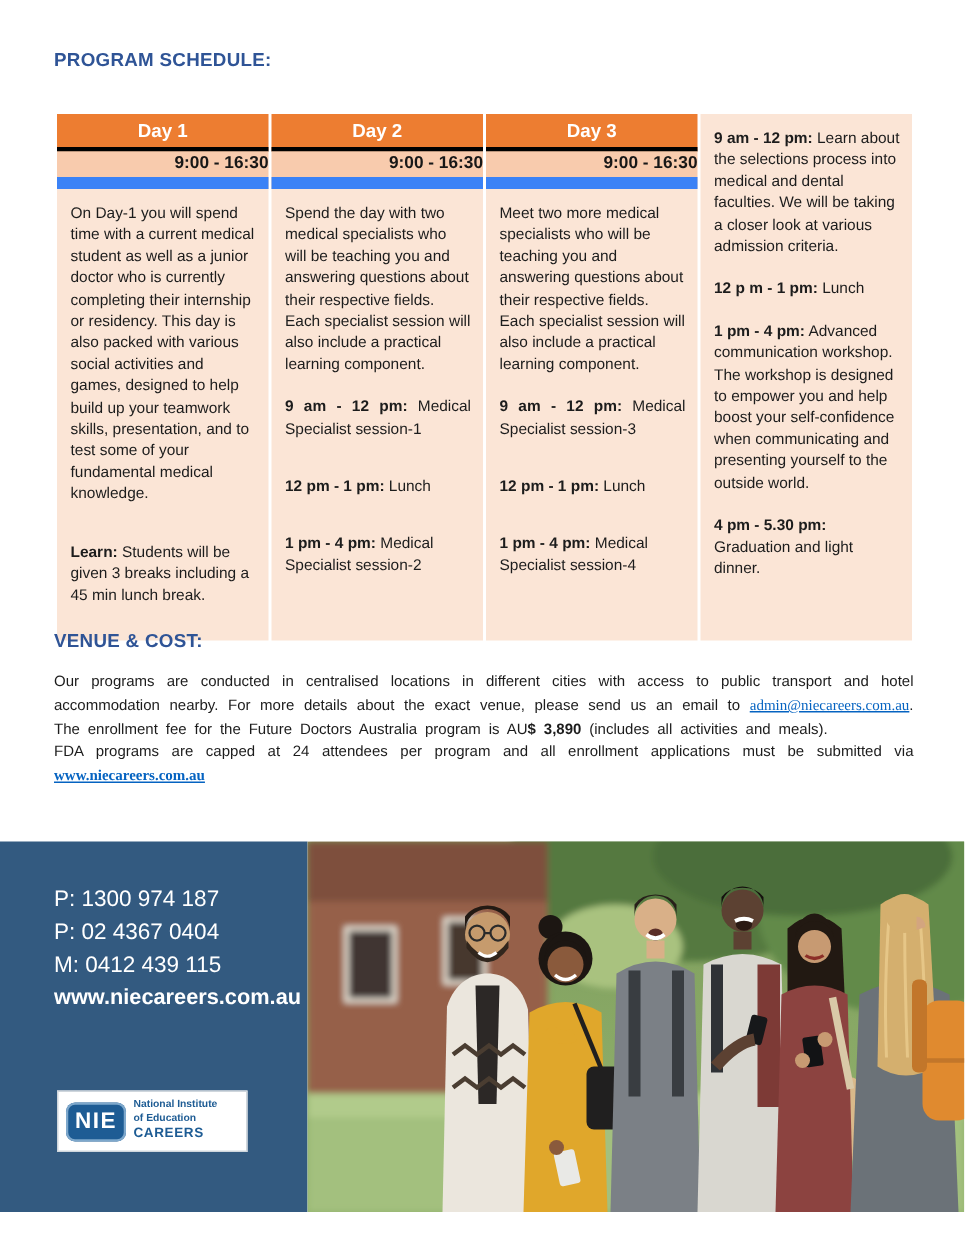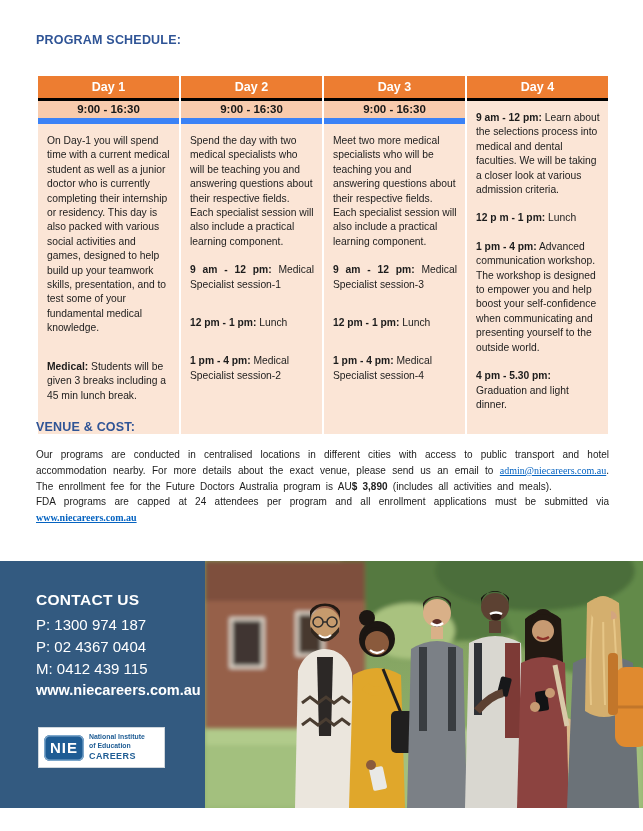--- a/index.html
+++ b/index.html
@@ -28,22 +28,22 @@
     display:grid; grid-template-columns:repeat(4,1fr); column-gap:2px;
   }
   .day-col { display:flex; flex-direction:column; }
   .day-header {
     background:#ED7D31; color:#ffffff; font-weight:bold;
     font-size:12.5px; text-align:center; padding:4px 12px 4px;
     border-bottom:3px solid #000000;
   }
   .day-time {
     background:#F8CBAD; color:#171717; font-weight:bold;
-    font-size:11.5px; text-align:center; padding:2px 0 3px;
-    border-bottom:6px solid #3b82f6;
+    font-size:11.5px; text-align:right; padding:2px 0 3px;
+    border-bottom:8px solid #3b82f6;
   }
   .day-body {
     background:#FBE5D6; color:#1c1c1c;
     font-size:10.3px; line-height:1.4;
     padding:10px 8px 8px 9px; min-height:265px; flex:1;
   }
   .day-body p { margin:0 0 14px; }
   .day-body p.gap { margin-top:24px; }
   .day-body.just p.flow { text-align:justify; }
 
@@ -85,21 +85,21 @@
 <div class="page">
 
   <h1 id="schedHeading" class="h-blue">PROGRAM SCHEDULE:</h1>
 
   <div class="sched-table">
       <div class="day-col">
         <div class="day-header">Day 1</div>
         <div class="day-time">9:00 - 16:30</div>
         <div class="day-body">
           <p><span>On Day-1 you will spend time with a current medical student as well as a junior doctor who is currently completing their internship or residency. This day is also packed with various social activities and games, designed to help build up your teamwork skills, presentation, and to test some of your fundamental medical knowledge.</span></p>
-          <p class="gap"><span class="b">Medical:</span><span> Students will be given 3 breaks including a 45 min lunch break.</span></p>
+          <p class="gap"><span class="b">Learn:</span><span> Students will be given 3 breaks including a 45 min lunch break.</span></p>
         </div>
       </div>
       <div class="day-col">
         <div class="day-header">Day 2</div>
         <div class="day-time">9:00 - 16:30</div>
         <div class="day-body just">
           <p><span>Spend the day with two medical specialists who will be teaching you and answering questions about their respective fields. Each specialist session will also include a practical learning component.</span></p>
           <p class="flow"><span class="b">9 am - 12 pm:</span><span> Medical Specialist session-1</span></p>
           <p class="gap"><span class="b">12 pm - 1 pm:</span><span> Lunch</span></p>
           <p class="gap"><span class="b">1 pm - 4 pm:</span><span> Medical Specialist session-2</span></p>
@@ -109,21 +109,20 @@
         <div class="day-header">Day 3</div>
         <div class="day-time">9:00 - 16:30</div>
         <div class="day-body just">
           <p><span>Meet two more medical specialists who will be teaching you and  answering questions about their respective fields. Each specialist session will also include a practical learning component.</span></p>
           <p class="flow"><span class="b">9 am - 12 pm:</span><span> Medical Specialist session-3</span></p>
           <p class="gap"><span class="b">12 pm - 1 pm:</span><span> Lunch</span></p>
           <p class="gap"><span class="b">1 pm - 4 pm:</span><span> Medical Specialist session-4</span></p>
         </div>
       </div>
       <div class="day-col">
-        <div class="day-header">Day 4</div>
         <div class="day-body">
           <p><span class="b">9 am - 12 pm:</span><span> Learn about the selections process into medical and dental faculties. We will be taking a closer look at various admission criteria.</span></p>
           <p><span class="b">12 p m - 1 pm:</span><span> Lunch</span></p>
           <p><span class="b">1 pm - 4 pm:</span><span> Advanced communication workshop. The workshop is designed to empower you and help boost your self-confidence when communicating and presenting yourself to the outside world.</span></p>
           <p><span class="b">4 pm - 5.30 pm:</span><span> Graduation and light dinner.</span></p>
         </div>
       </div>
     </div>
 
   <h2 id="venueHeading" class="h-blue">VENUE &amp; COST:</h2>
@@ -132,21 +131,20 @@
       <div class="venue-line stretch"><span>Our programs are conducted in centralised locations in different cities with access to public transport and hotel</span></div>
       <div class="venue-line stretch"><span>accommodation nearby. For more details about the exact venue, please send us an email to </span><span class="link">admin@niecareers.com.au</span><span>.</span></div>
       <div class="venue-line spread"><span>The enrollment fee for the Future Doctors Australia program is AU</span><span class="b">$ 3,890</span><span> (includes all activities and meals).</span></div>
       <div class="venue-line stretch"><span>FDA programs are capped at 24 attendees per program and all enrollment applications must be submitted via</span></div>
       <div class="venue-line"><span class="b link">www.niecareers.com.au</span></div>
     </div>
 
   <div class="footer">
     <div class="footer-blue">
       <div class="contact">
-        <p class="contact-heading">CONTACT US</p>
         <div>
             <p class="contact-line">P: 1300 974 187</p>
             <p class="contact-line">P: 02 4367 0404</p>
             <p class="contact-line">M: 0412 439 115</p>
           </div>
         <p class="contact-web">www.niecareers.com.au</p>
       </div>
       <div class="nie-logo">
         <span class="nie-mark">NIE</span>
         <span class="nie-lines">

